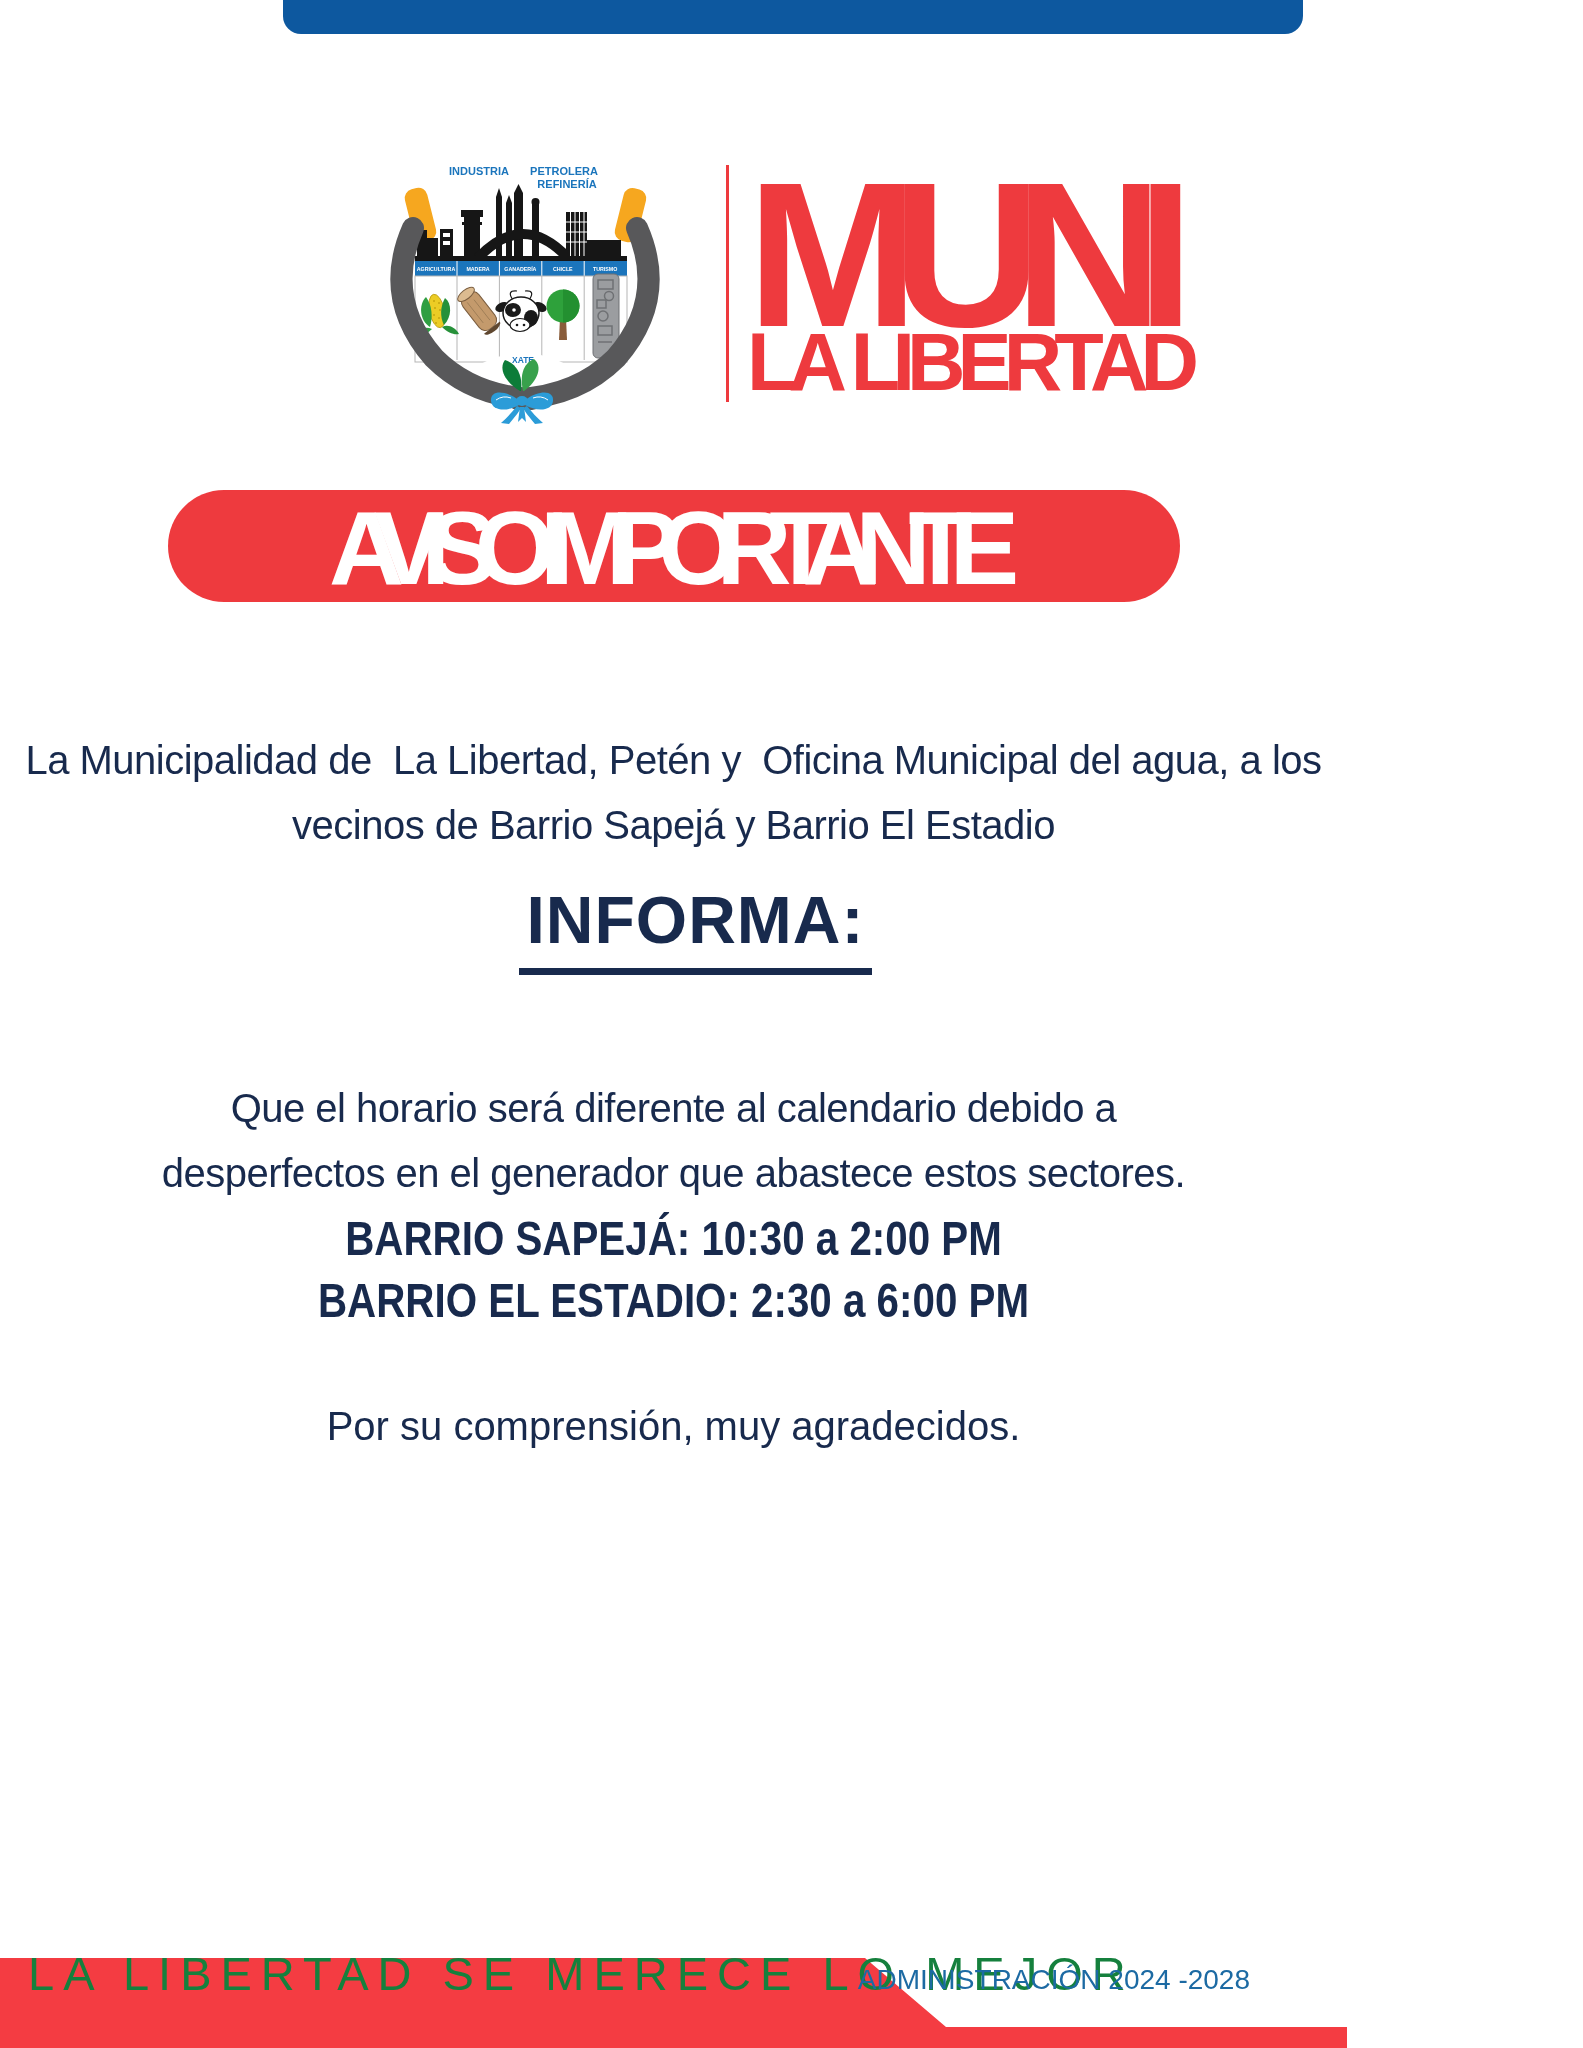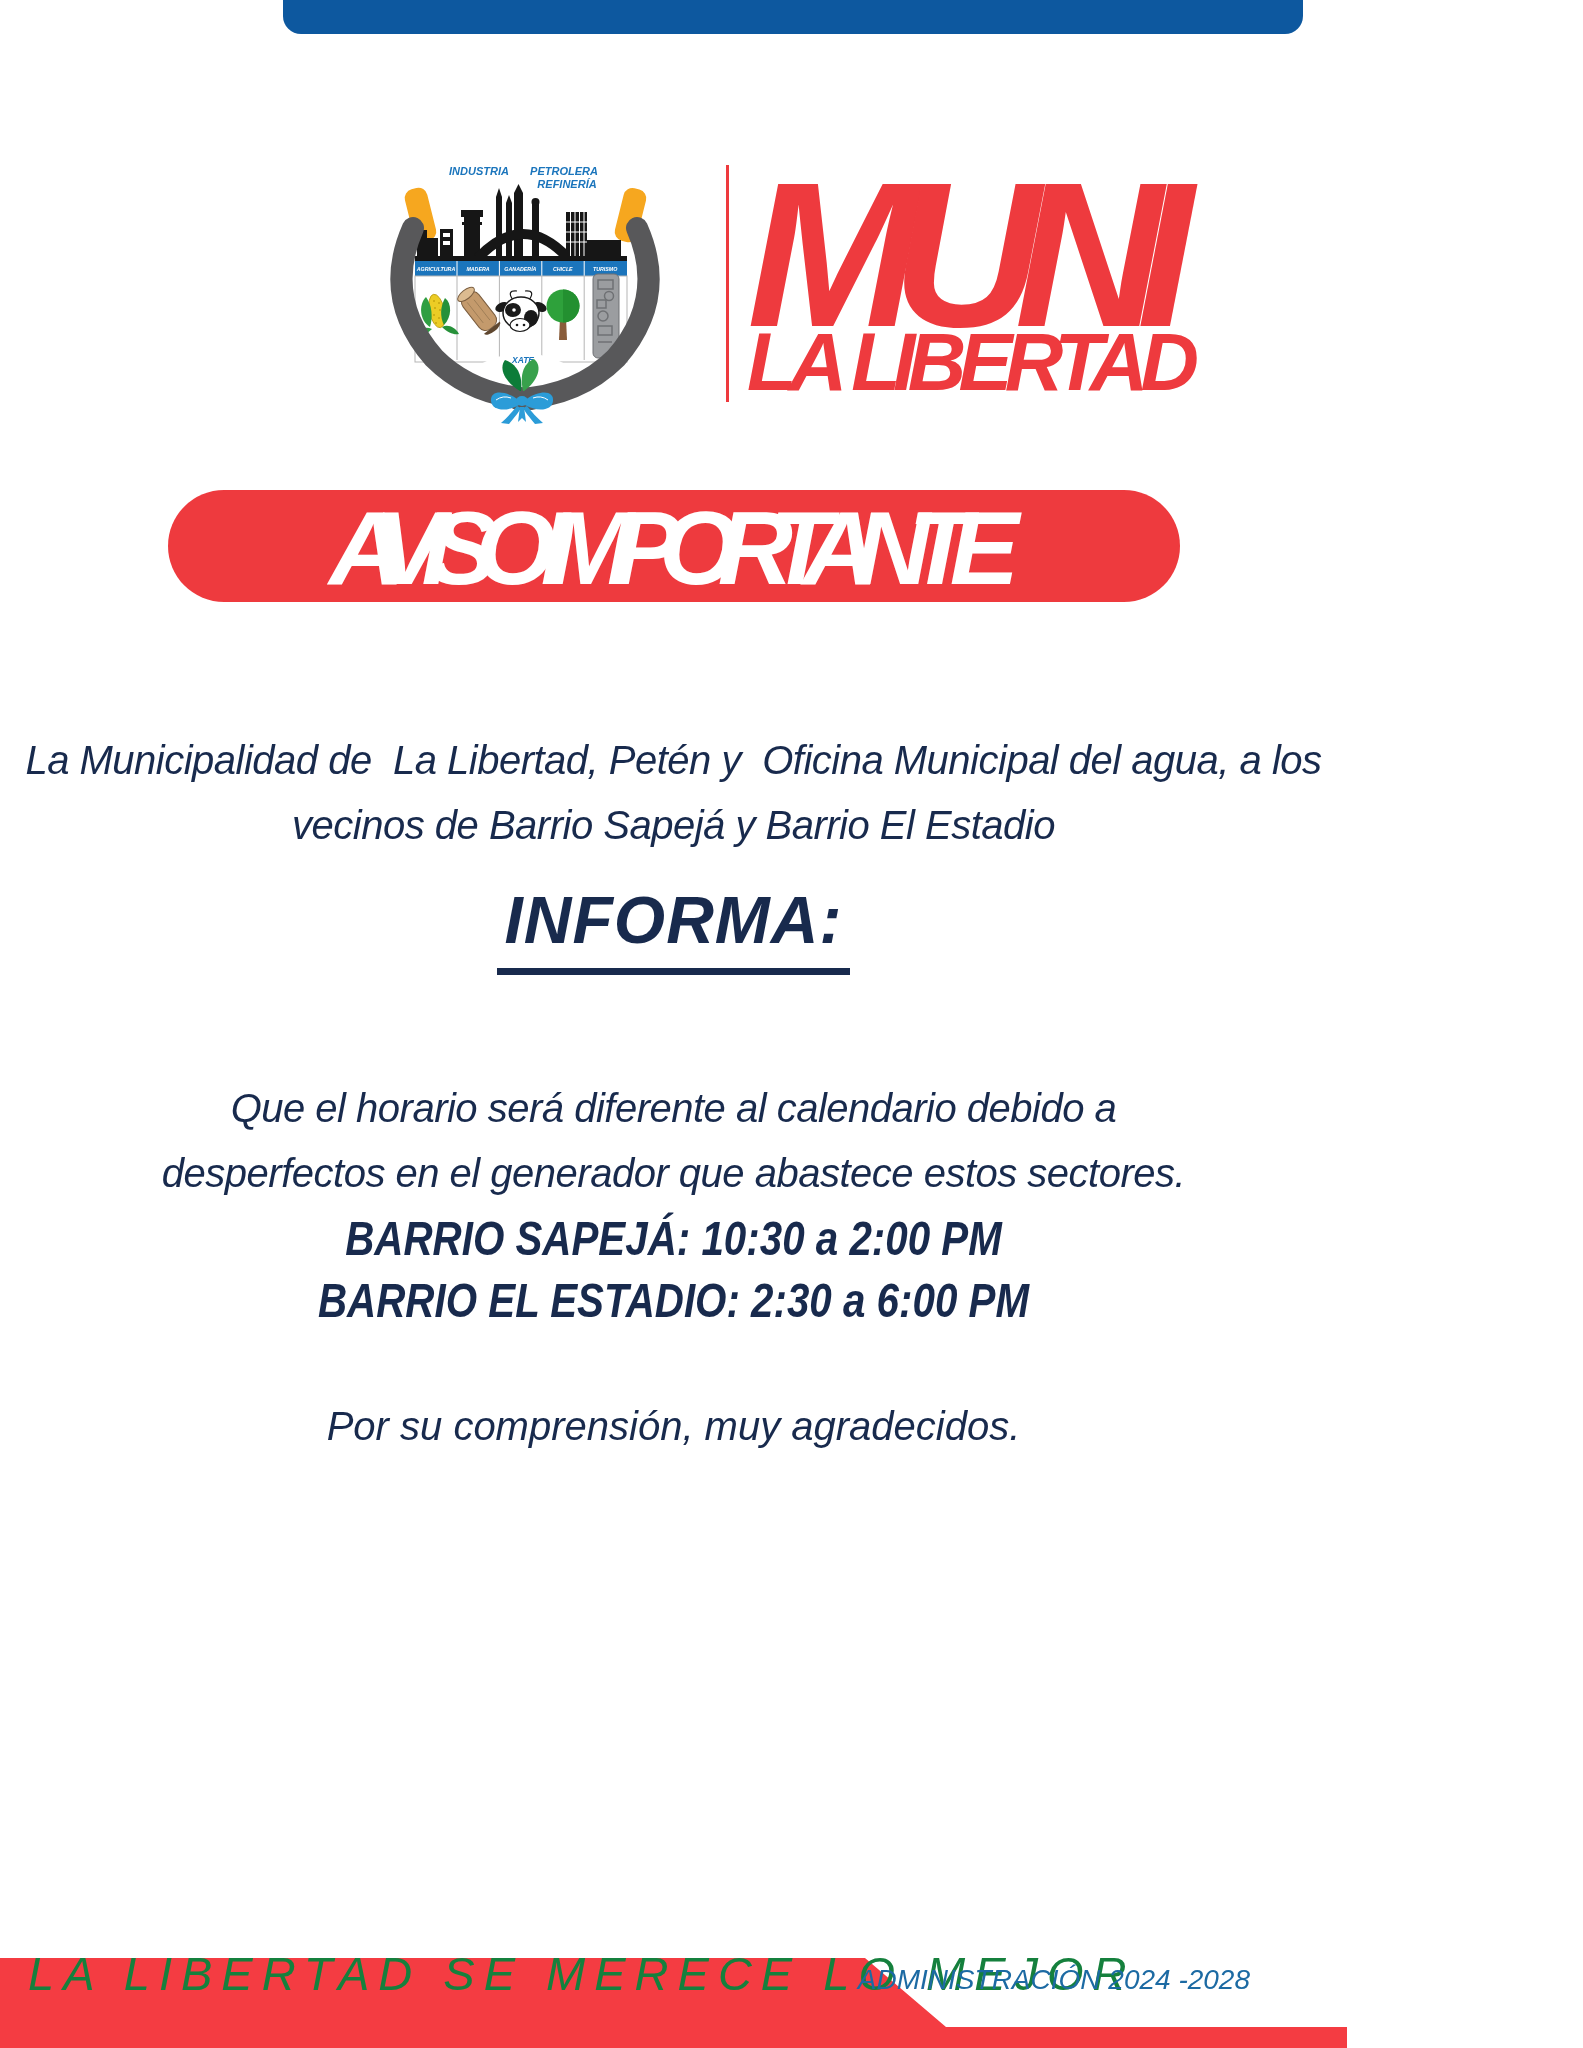--- a/index.html
+++ b/index.html
@@ -1,32 +1,32 @@
 <!DOCTYPE html>
 <html style="--top-bar-blue: #0d589f; --brand-red: #ee3a3e; --footer-red: #f43c42; --text-navy: #182a4d; --footer-blue: #1c6aa3; --emblem-blue: #1b75bc; --emblem-orange: #f6a71f; --emblem-gray: #58585a;"><head>
 <meta charset="utf-8">
 <title>Aviso Importante</title>
 <style>
   html,body{margin:0;padding:0;background:#fff;}
   .page{position:relative;width:1347px;height:2048px;background:#ffffff;overflow:hidden;
-        font-family:"Liberation Sans", sans-serif;font-style:italic;}
+        font-family:"Liberation Sans", sans-serif;}
   .topbar{position:absolute;left:283px;top:0;width:1020px;height:34px;
           background:var(--top-bar-blue,#0d589f);border-radius:0 0 18px 18px;}
   .emblem-svg{position:absolute;left:380px;top:160px;}
   .logo-divider{position:absolute;left:726px;top:165px;width:3px;height:237px;
           background:var(--brand-red,#ee3a3e);}
   .wordmark-svg{position:absolute;left:745px;top:168px;}
   .banner{position:absolute;left:50%;margin-left:-506px;top:490px;width:1012px;height:112px;
           background:var(--brand-red,#ee3a3e);border-radius:56px;}
   .banner svg{position:absolute;left:0;top:0;}
   .navy{color:var(--text-navy,#182a4d);}
   .center-block{position:absolute;left:0;width:100%;text-align:center;}
   .intro{top:728px;font-size:40px;line-height:65px;letter-spacing:-0.5px;}
   .line{white-space:pre;}
-  .informa{top:884px;}
+  .informa{top:884px;margin-left:22px;}
   .informa .informa-text{display:inline-block;font-size:66px;line-height:72px;font-weight:bold;
           letter-spacing:1px;border-bottom:7px solid var(--text-navy,#182a4d);padding:0 8px 12px 8px;}
   .notice{top:1076px;font-size:40px;line-height:65px;letter-spacing:-0.5px;}
   .schedule{top:1208px;font-size:48px;line-height:62px;font-weight:bold;}
   .schedule .line{transform:scaleX(0.84);}
   .thanks{top:1396px;font-size:40px;line-height:60px;}
   .footer-red{position:absolute;left:0;top:1958px;width:1583px;height:90px;
           background:var(--footer-red,#f43c42);
           clip-path:polygon(0 0,865px 0,946px 69px,1583px 69px,1583px 100%,0 100%);}
   .slogan{position:absolute;left:28px;top:1946px;color:#15803d;font-size:47px;

